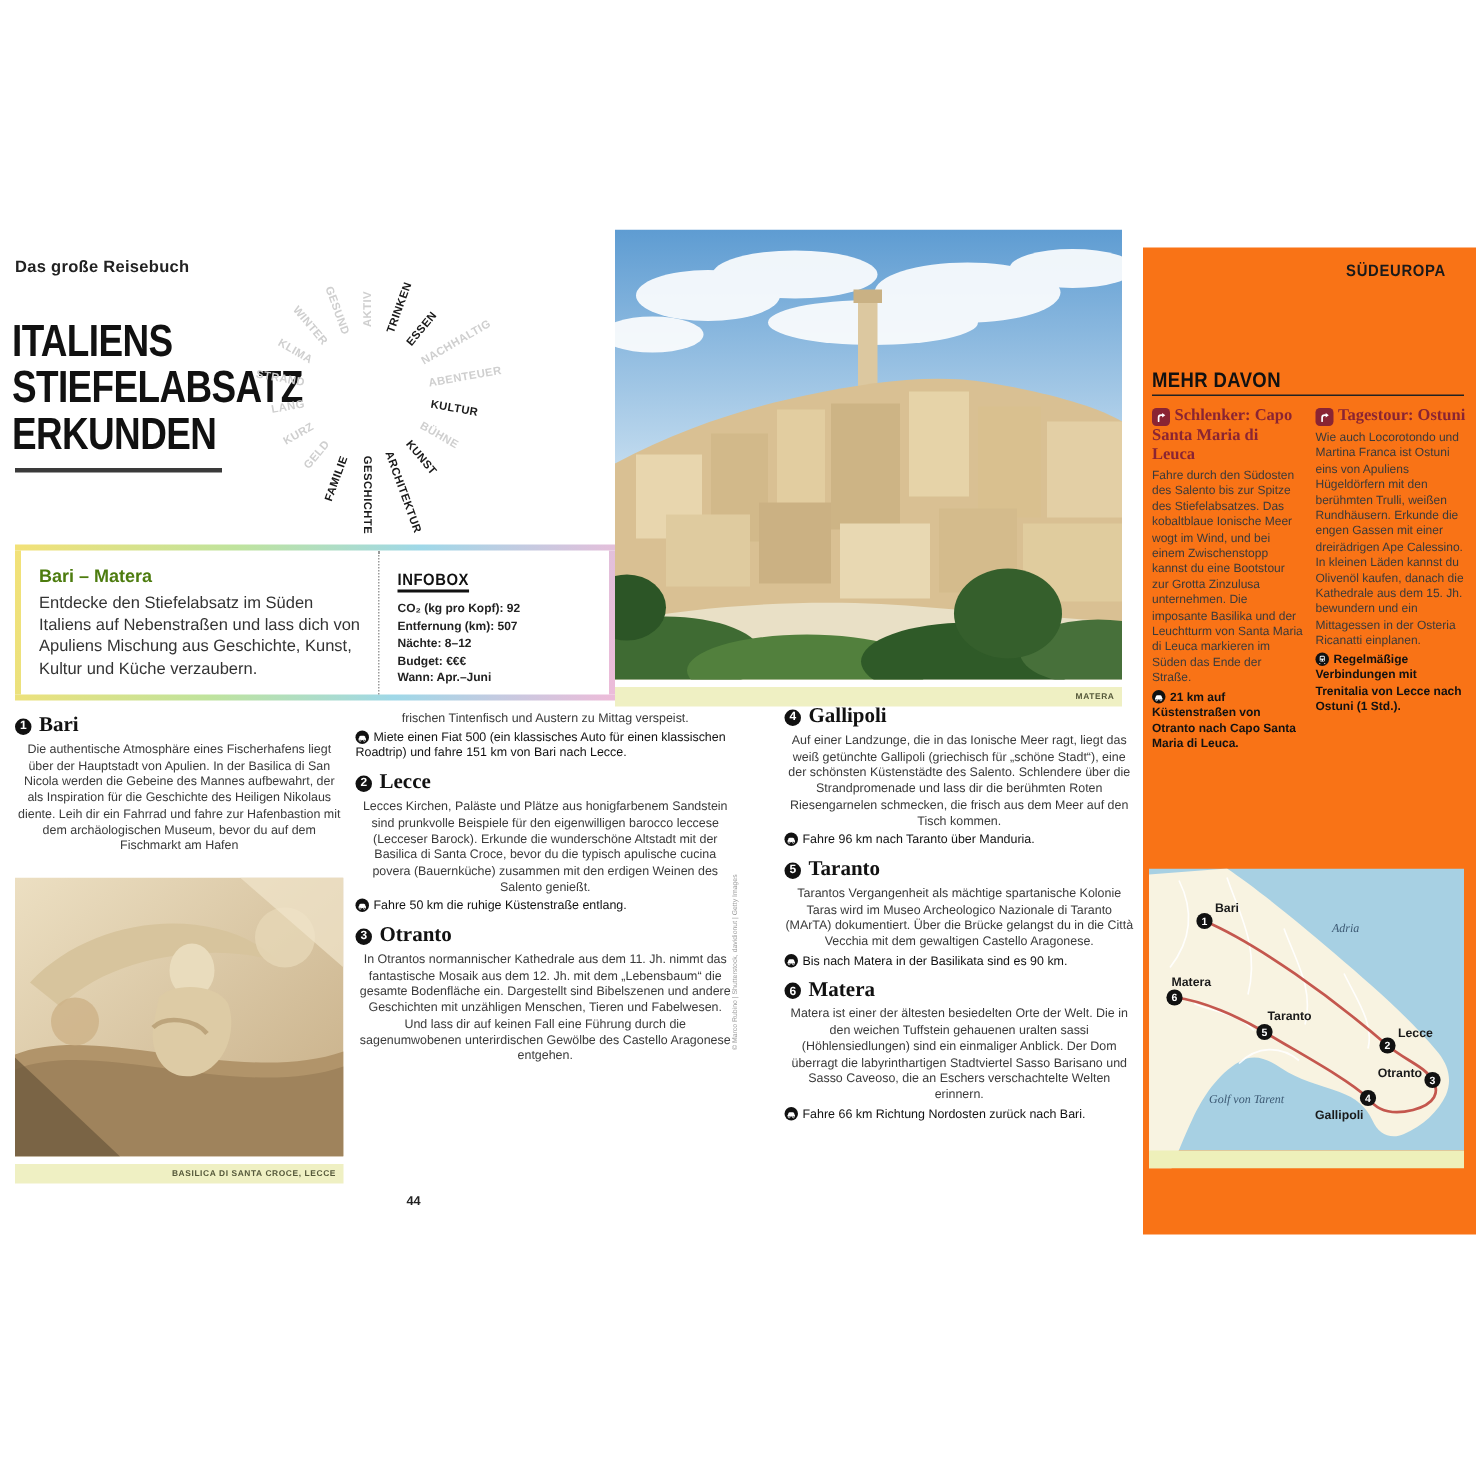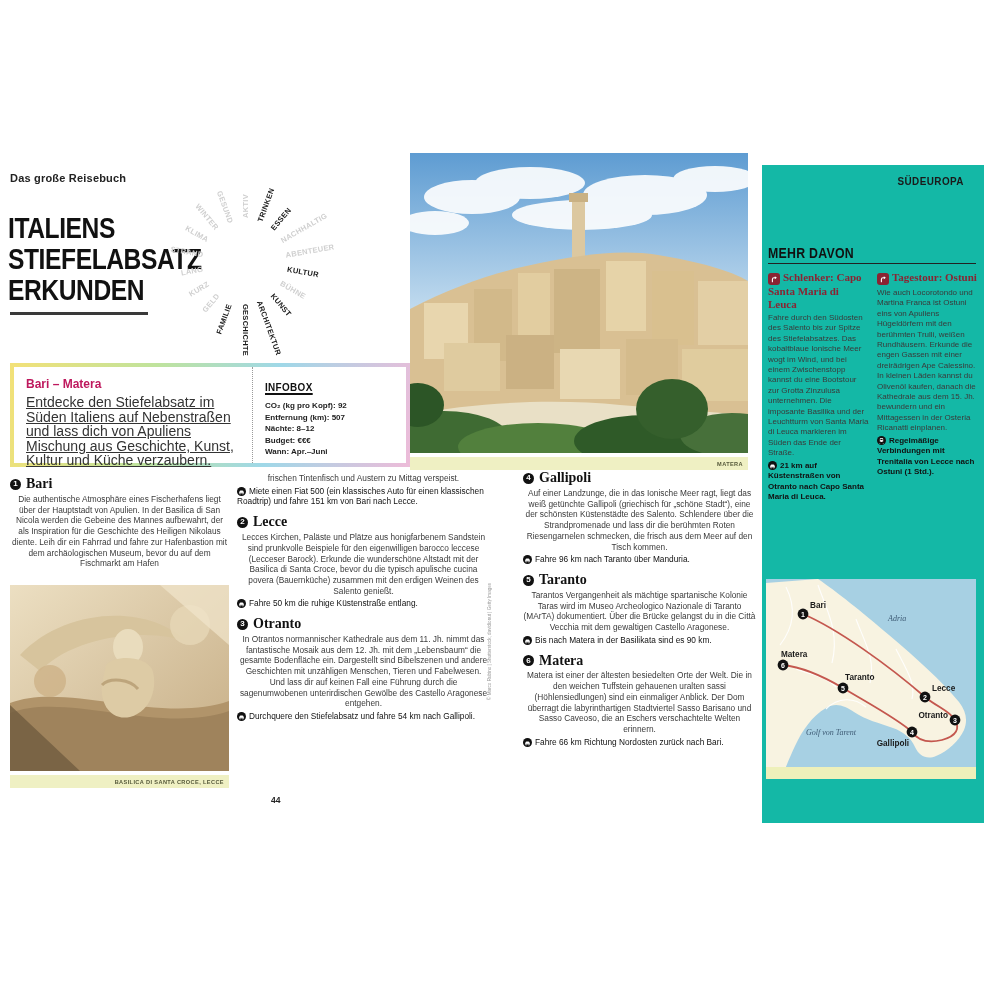--- a/index.html
+++ b/index.html
@@ -19,22 +19,22 @@
   .wc-word{position:absolute;font-size:7.5px;font-weight:bold;color:#cfcfcf;
            letter-spacing:.3px;white-space:nowrap;}
   .wc-word.strong{color:#1a1a1a;}
 
   
   .intro-box{left:10px;top:363px;width:400px;height:104px;box-sizing:border-box;
              border:4px solid transparent;
              border-image:linear-gradient(100deg,#f2e178,#bfe39d 35%,#9fd8e8 65%,#ecbcd9) 1;
              background:#fff;display:flex;}
   .intro-left{width:238px;padding:10px 6px 8px 12px;box-sizing:border-box;}
-  .intro-title{font-size:12px;font-weight:bold;color:#be185d;margin-bottom:4px;}
-  .intro-desc{font-size:14px;line-height:14.6px;color:#333;text-decoration:underline;}
+  .intro-title{font-size:12px;font-weight:bold;color:#4d7c0f;margin-bottom:4px;}
+  .intro-desc{font-size:11px;line-height:14.6px;color:#333;}
   .intro-right{flex:1;border-left:1px dotted #9a9a9a;padding:10px 8px 8px 12px;box-sizing:border-box;}
   .infobox-title{display:inline-block;font-size:11px;font-weight:bold;color:#111;
                  border-bottom:2px solid #111;margin-bottom:5px;letter-spacing:.4px;
                  transform:scaleX(.9);transform-origin:left top;}
   .infobox-row{font-size:8px;font-weight:bold;color:#222;line-height:11.6px;}
 
   
   .col{font-size:8.3px;line-height:10.7px;color:#3a3a3a;}
   .col1{left:10px;top:479px;width:219px;}
   .col2{left:237px;top:473px;width:253px;}
@@ -58,21 +58,21 @@
   .photo-lecce{left:10px;top:585px;width:219px;}
   .photo-matera{left:410px;top:153px;width:338px;}
   .credit{left:487px;top:700px;width:160px;font-size:4.6px;color:#9a9a9a;
           transform:rotate(-90deg);transform-origin:left top;white-space:nowrap;}
 
   .pagenum{font-size:8.5px;font-weight:bold;color:#222;margin-left:47px;}
   .pn-left{left:224px;top:795px;}
   .pn-right{left:740px;top:795px;}
 
   
-  .sidebar{left:762px;top:165px;width:222px;height:658px;background:#14b8a6;}
+  .sidebar{left:762px;top:165px;width:222px;height:658px;background:#f97316;}
   .region-label{position:absolute;right:20px;top:10px;font-size:11px;font-weight:bold;color:#1a1a1a;
                 letter-spacing:.5px;transform:scaleX(.9);transform-origin:right top;}
   .more-title{position:absolute;left:6px;top:80px;font-size:14px;font-weight:bold;color:#111;
               letter-spacing:.3px;transform:scaleX(.88);transform-origin:left top;}
   .more-rule{position:absolute;left:6px;top:98px;width:208px;height:1px;background:#222;}
   .cards{position:absolute;left:6px;top:106px;width:210px;display:flex;gap:8px;}
   .card{width:101px;}
   .card-title{font-family:"Liberation Serif",serif;font-weight:bold;font-size:11px;
               line-height:12.5px;color:var(--accent-red,#8a2433);margin-bottom:3px;}
   .detour-ic{display:inline-flex;align-items:center;justify-content:center;width:12px;height:12px;
@@ -186,28 +186,20 @@
             <circle cx="3" cy="8" r=".9" fill="#111" stroke="#fff" stroke-width=".7"></circle>
             <circle cx="7" cy="8" r=".9" fill="#111" stroke="#fff" stroke-width=".7"></circle>
           </svg>
         </span><span>Fahre 50 km die ruhige Küstenstraße entlang.</span></p>
 
     <div class="stop-head">
       <span class="badge">3</span>
       <span>Otranto</span>
     </div>
     <p class="para">In Otrantos normannischer Kathedrale aus dem 11. Jh. nimmt das fantastische Mosaik aus dem 12. Jh. mit dem „Lebensbaum“ die gesamte Bodenfläche ein. Dargestellt sind Bibelszenen und andere Geschichten mit unzähligen Menschen, Tieren und Fabelwesen. Und lass dir auf keinen Fall eine Führung durch die sagenumwobenen unterirdischen Gewölbe des Castello Aragonese entgehen.</p>
-    <p class="note"><span class="ticon">
-          <svg width="7" height="7" viewBox="0 0 10 10">
-            <path d="M1.6,6.6 L2.4,4.4 Q2.7,3.6 3.6,3.6 L6.4,3.6 Q7.3,3.6 7.6,4.4 L8.4,6.6 Z" fill="#fff"></path>
-            <rect x="1.4" y="6" width="7.2" height="1.6" rx=".8" fill="#fff"></rect>
-            <circle cx="3" cy="8" r=".9" fill="#111" stroke="#fff" stroke-width=".7"></circle>
-            <circle cx="7" cy="8" r=".9" fill="#111" stroke="#fff" stroke-width=".7"></circle>
-          </svg>
-        </span><span>Durchquere den Stiefelabsatz und fahre 54 km nach Gallipoli.</span></p>
   </div>
 
   <div class="abs col col3">
     <div class="stop-head first">
       <span class="badge">4</span>
       <span>Gallipoli</span>
     </div>
     <p class="para">Auf einer Landzunge, die in das Ionische Meer ragt, liegt das weiß getünchte Gallipoli (griechisch für „schöne Stadt“), eine der schönsten Küstenstädte des Salento. Schlendere über die Strandpromenade und lass dir die berühmten Roten Riesengarnelen schmecken, die frisch aus dem Meer auf den Tisch kommen.</p>
     <p class="note"><span class="ticon">
           <svg width="7" height="7" viewBox="0 0 10 10">

